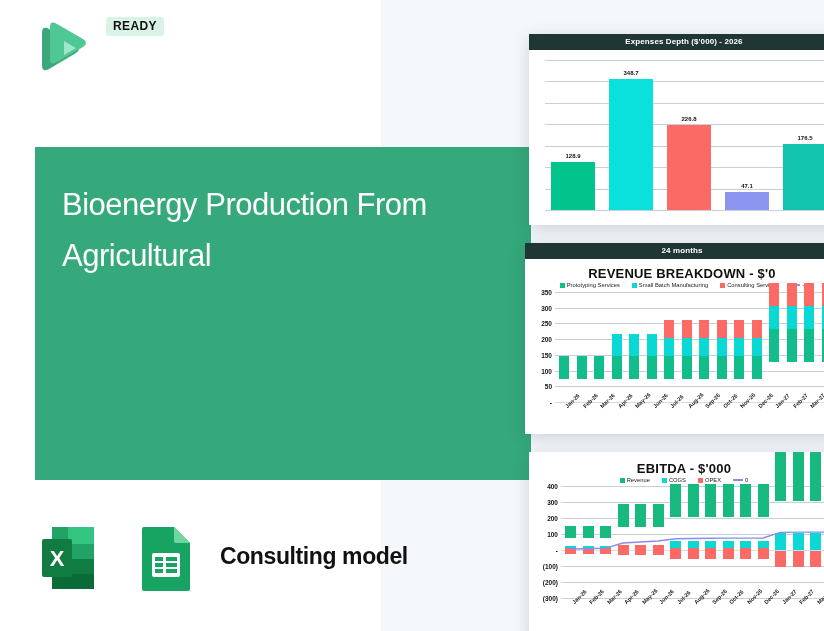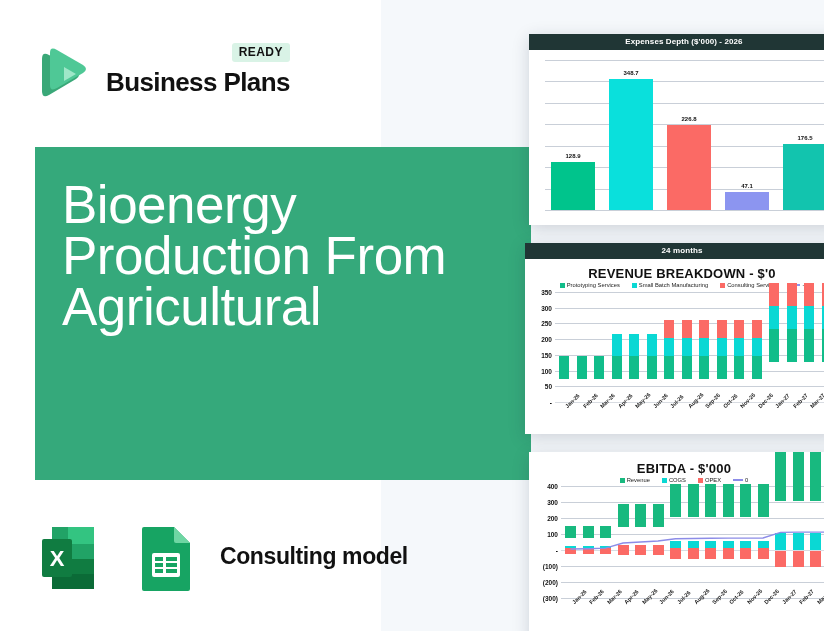--- a/index.html
+++ b/index.html
@@ -15,41 +15,41 @@
   #bg-light-panel{
     position:absolute; left:380px; top:0; width:444px; height:631px;
     background:#f5f8fb;
   }
   #bg-white-left{
     position:absolute; left:0; top:0; width:381px; height:631px;
     background:#ffffff;
   }
 
   
-  #logo-block{ position:absolute; left:30px; top:40px; width:320px; height:70px;text-align:right; }
+  #logo-block{ position:absolute; left:30px; top:14px; width:320px; height:70px; }
   #logo-mark{ position:absolute; left:0; top:3px; width:64px; height:64px; }
   #logo-text-wrap{ position:absolute; left:76px; top:2px; }
   #ready-badge{
     display:inline-block; background:#d9f3e6; color:#111;
     font-size:12px; font-weight:700; letter-spacing:.4px;
     padding:2px 7px 3px; border-radius:3px;
   }
   #brand-name{
     display:block; margin-top:5px;
     font-size:26px; font-weight:700; color:#111111; letter-spacing:-0.6px;
   }
 
   
   #title-block{
     position:absolute; left:35px; top:147px; width:496px; height:333px;
     background:#35a97b;
   }
   #title-text{
     position:absolute; left:27px; top:32px; right:10px;
-    color:#ffffff; font-size:53px; line-height:51px; font-weight:400;
+    color:#ffffff; font-size:31px; line-height:51px; font-weight:400;
     letter-spacing:-0.5px;
   }
 
   
   #footer-block{ position:absolute; left:34px; top:521px; width:420px; height:80px; }
   .file-icon{ position:absolute; top:0; width:74px; height:74px; }
   #excel-icon{ left:0; }
   #sheets-icon{ left:96px; }
   #footer-label{
     position:absolute; left:186px; top:22px;
@@ -126,21 +126,20 @@
 <div id="logo-block">
   <span id="logo-mark">
     <svg viewBox="0 0 64 64" width="64" height="64">
       <path d="M12 16 Q12 8 19 12 L46 28 Q52 32 46 36 L19 52 Q12 56 12 48 Z" fill="#3aa878"></path>
       <path d="M20 10 Q20 3 27 7 L53 22 Q59 26 53 30 L27 45 Q20 49 20 42 Z" fill="#4fc896"></path>
       <path d="M34 24 L46 31 L34 38 Z" fill="#9fe7c8"></path>
     </svg>
   </span>
   <span id="logo-text-wrap">
     <span id="ready-badge">READY</span>
-    <span id="brand-name">Business Plans</span>
   </span>
 </div>
 
 <div id="title-block">
   <div id="title-text">Bioenergy Production From Agricultural</div>
 </div>
 
 <div id="footer-block">
   <span class="file-icon" id="excel-icon">
     <svg viewBox="0 0 74 74" width="74" height="74">

